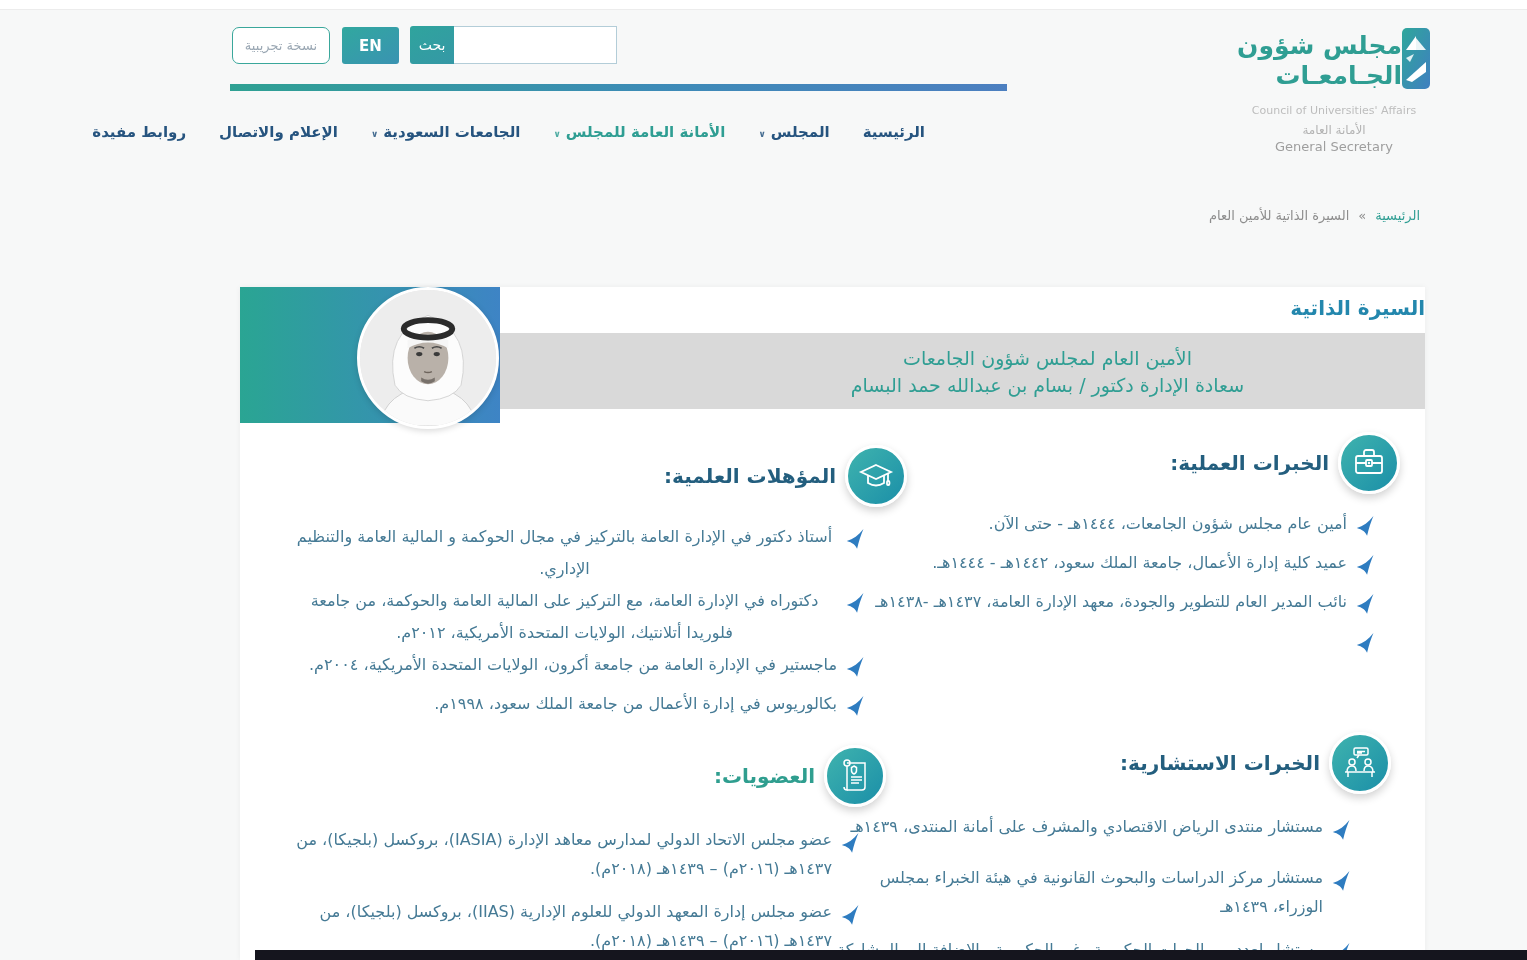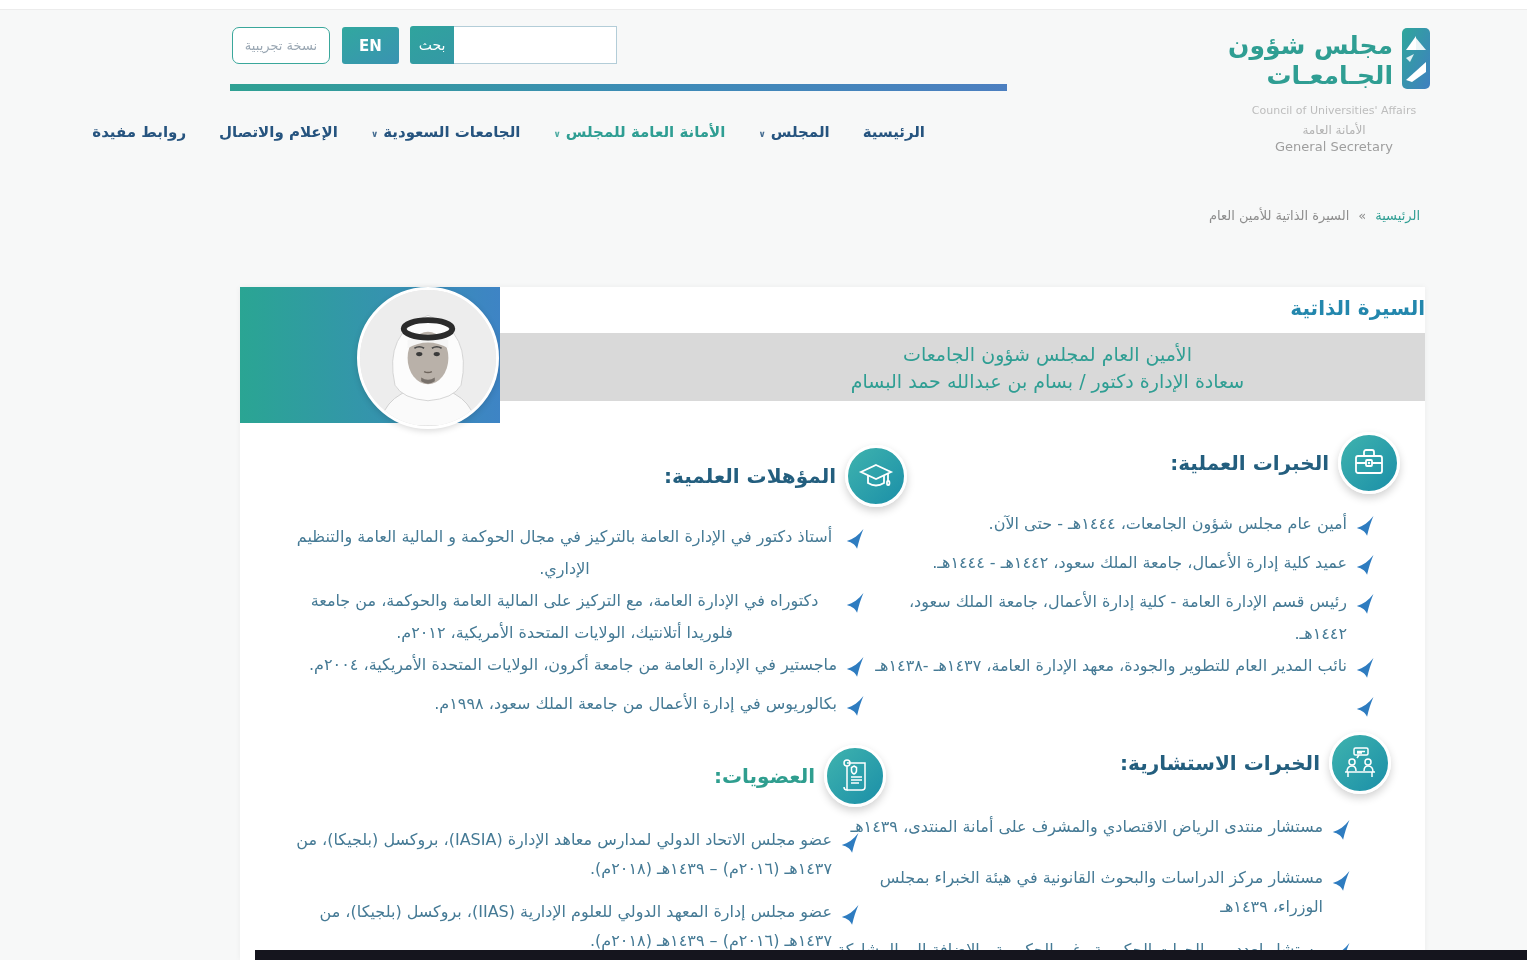--- a/index.html
+++ b/index.html
@@ -35,21 +35,21 @@
     width:163px; height:38px; border:1px solid #b3cdd8; border-left:none;
     background:#fff; outline:none; padding:0 8px; font-family:inherit; direction:rtl;
   }
   .accent-bar {
     position:absolute; left:230px; top:84px; width:777px; height:7px;
     background:linear-gradient(90deg,#2fa193 0%,#3d8bb7 55%,#4c7fc0 100%);
   }
 
   
   .logo { position:absolute; left:1238px; top:28px; width:192px; text-align:center; cursor:pointer; }
-  .logo-top { display:flex; direction:ltr; justify-content:flex-end; align-items:center; gap:9px; }
+  .logo-top { display:flex; direction:ltr; justify-content:flex-end; align-items:center; }
   .logo-ar { color:#2f9e93; font-size:25px; font-weight:bold; line-height:1.2; text-align:right; white-space:nowrap; }
   .logo-en { color:#bdbdbd; font-size:11px; margin-top:11px; }
   .logo-sec-ar { color:#b3b3b3; font-size:12px; margin-top:6px; }
   .logo-sec-en { color:#9e9e9e; font-size:13px; margin-top:2px; }
 
   
   .nav { position:absolute; left:230px; top:123px; width:695px; display:flex; direction:rtl; gap:33px; align-items:center; }
   .nav-item { display:flex; align-items:center; gap:5px; color:#26547f; font-size:15px; font-weight:bold; text-decoration:none; cursor:pointer; white-space:nowrap; }
   .nav-item.active { color:#2f9e93; }
   .chev { font-size:9px; transform:translateY(2px); opacity:.85; }
@@ -58,21 +58,21 @@
   .breadcrumb { position:absolute; right:107px; top:208px; display:flex; direction:rtl; gap:9px; font-size:13px; color:#8d8d8d; align-items:center; }
   .bc-home { color:#2f9e93; text-decoration:none; cursor:pointer; }
 
   
   .card { position:absolute; left:240px; top:287px; width:1185px; height:673px; background:#fff; box-shadow:0 0 6px rgba(0,0,0,.05); }
 
   .profile { position:relative; height:140px; }
   .band { position:absolute; left:0; top:0; width:260px; height:136px; background:linear-gradient(90deg,#2aa593,#3e84c5); }
   .photo { position:absolute; left:117px; top:0; width:142px; height:142px; border-radius:50%; border:3px solid #fff; overflow:hidden; background:#e8e8e8; box-shadow:0 2px 6px rgba(0,0,0,.15); }
   .cv-title { position:absolute; left:260px; right:0; top:9px; padding-left:170px; color:#2387ad; font-size:20px; font-weight:bold; }
-  .gray-band { position:absolute; left:260px; right:0; top:46px; height:68px; background:#d9d9d9;
+  .gray-band { position:absolute; left:260px; right:0; top:46px; height:76px; background:#d9d9d9;
     display:flex; flex-direction:column; justify-content:center; gap:5px; text-align:center; padding-left:170px; }
   .gray-band .role { color:#2f9e93; font-size:19px; }
   .gray-band .name { color:#2f9e93; font-size:19px; }
 
   
   .section { position:absolute; }
   .sec-head { display:flex; direction:rtl; align-items:center; gap:9px; }
   .sec-icon { width:62px; height:62px; border-radius:50%; border:3px solid #fff; flex:0 0 auto;
     background:linear-gradient(135deg,#3fb3ae,#1b8fa8); box-shadow:0 4px 9px rgba(0,0,0,.18);
     display:flex; align-items:center; justify-content:center; }
@@ -227,28 +227,20 @@
 
         <div class="item">
           <span class="bullet">
             <svg width="19" height="21" viewBox="0 0 24 26">
               <path d="M22 1 C16 9 9 14 1 16 C8 18 12 21 14 26 C16 17 19 8 22 1 Z" fill="#2e7cc0"></path>
             </svg>
           </span>
           <span>عميد كلية إدارة الأعمال، جامعة الملك سعود، ١٤٤٢هـ - ١٤٤٤هـ.</span>
         </div>
 
-        <div class="item">
-          <span class="bullet">
-            <svg width="19" height="21" viewBox="0 0 24 26">
-              <path d="M22 1 C16 9 9 14 1 16 C8 18 12 21 14 26 C16 17 19 8 22 1 Z" fill="#2e7cc0"></path>
-            </svg>
-          </span>
-          <span>رئيس قسم الإدارة العامة - كلية إدارة الأعمال، جامعة الملك سعود، ١٤٤٢هـ.</span>
-        </div>
 
         <div class="item">
           <span class="bullet">
             <svg width="19" height="21" viewBox="0 0 24 26">
               <path d="M22 1 C16 9 9 14 1 16 C8 18 12 21 14 26 C16 17 19 8 22 1 Z" fill="#2e7cc0"></path>
             </svg>
           </span>
           <span>نائب المدير العام للتطوير والجودة، معهد الإدارة العامة، ١٤٣٧هـ -١٤٣٨هـ</span>
         </div>
 

